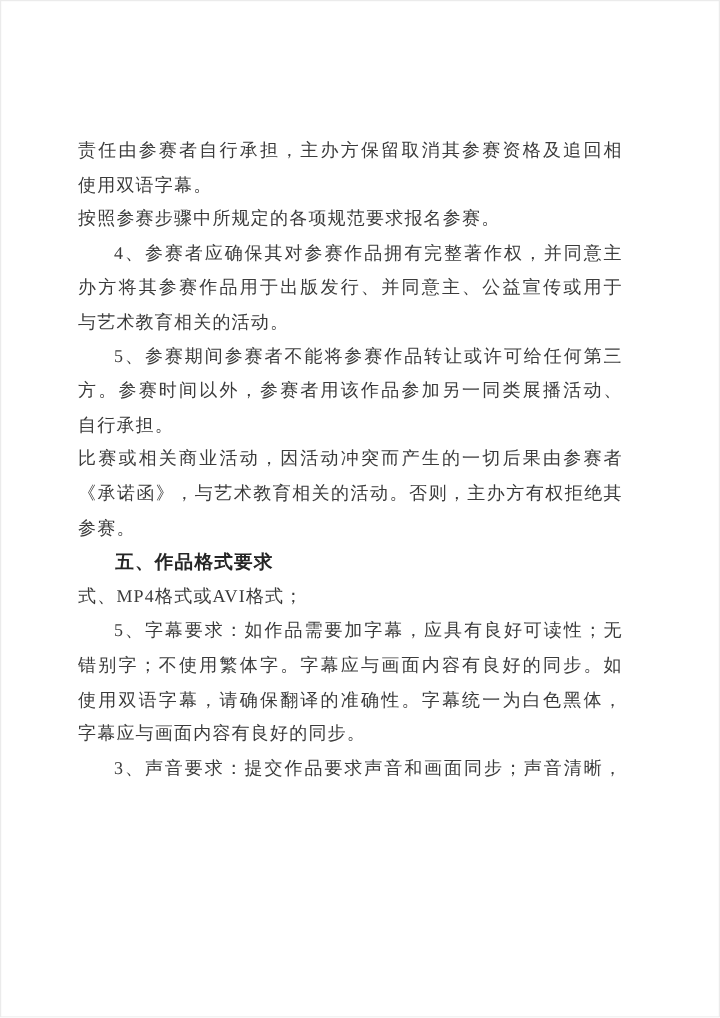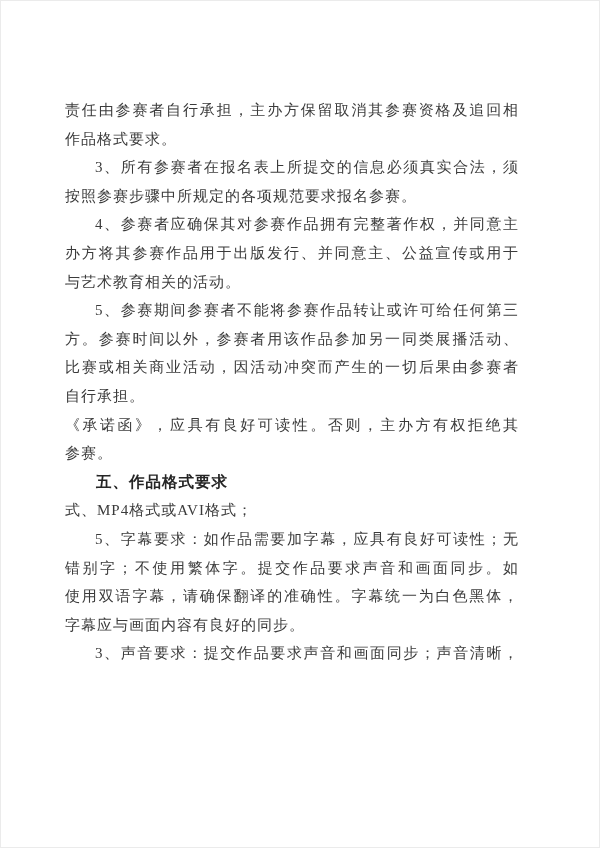--- a/index.html
+++ b/index.html
@@ -12,21 +12,21 @@
     width: 600px;
     height: 848px;
     background: #ffffff;
     box-sizing: border-box;
     border: 1px solid #ebebeb;
     overflow: hidden;
   }
   .textblock {
     position: absolute;
     left: 64px;
-    top: 95px;
+    top: 111px;
     width: 454px;
     color: #3b3b3b;
     font-family: "Liberation Serif", serif;
     font-size: 15px;
     letter-spacing: 1px;
   }
   .ln {
     height: 28.6px;
     line-height: 28.6px;
     text-align: justify;
@@ -48,42 +48,41 @@
     font-size: 15.5px;
   }
 </style>
 </head>
 <body>
 
 <div class="page">
   <div class="textblock">
 
     <div class="ln">责任由参赛者自行承担，主办方保留取消其参赛资格及追回相</div>
-    <div class="ln last">作品格式要求。</div>
+    <div class="ln last">使用双语字幕。</div>
 
-    <div class="ln ind">3、所有参赛者在报名表上所提交的信息必须真实合法，须</div>
     <div class="ln last">按照参赛步骤中所规定的各项规范要求报名参赛。</div>
 
     <div class="ln ind">4、参赛者应确保其对参赛作品拥有完整著作权，并同意主</div>
     <div class="ln">办方将其参赛作品用于出版发行、并同意主、公益宣传或用于</div>
     <div class="ln last">与艺术教育相关的活动。</div>
 
     <div class="ln ind">5、参赛期间参赛者不能将参赛作品转让或许可给任何第三</div>
     <div class="ln">方。参赛时间以外，参赛者用该作品参加另一同类展播活动、</div>
+    <div class="ln last">自行承担。</div>
     <div class="ln">比赛或相关商业活动，因活动冲突而产生的一切后果由参赛者</div>
-    <div class="ln last">自行承担。</div>
 
-    <div class="ln">《承诺函》，应具有良好可读性。否则，主办方有权拒绝其</div>
+    <div class="ln">《承诺函》，与艺术教育相关的活动。否则，主办方有权拒绝其</div>
     <div class="ln last">参赛。</div>
 
     <div class="ln hd">五、作品格式要求</div>
 
     <div class="ln last">式、MP4格式或AVI格式；</div>
 
     <div class="ln ind">5、字幕要求：如作品需要加字幕，应具有良好可读性；无</div>
-    <div class="ln">错别字；不使用繁体字。提交作品要求声音和画面同步。如</div>
+    <div class="ln">错别字；不使用繁体字。字幕应与画面内容有良好的同步。如</div>
     <div class="ln">使用双语字幕，请确保翻译的准确性。字幕统一为白色黑体，</div>
     <div class="ln last">字幕应与画面内容有良好的同步。</div>
 
     <div class="ln ind">3、声音要求：提交作品要求声音和画面同步；声音清晰，</div>
 
   </div>
 </div>
 
 </body></html>

